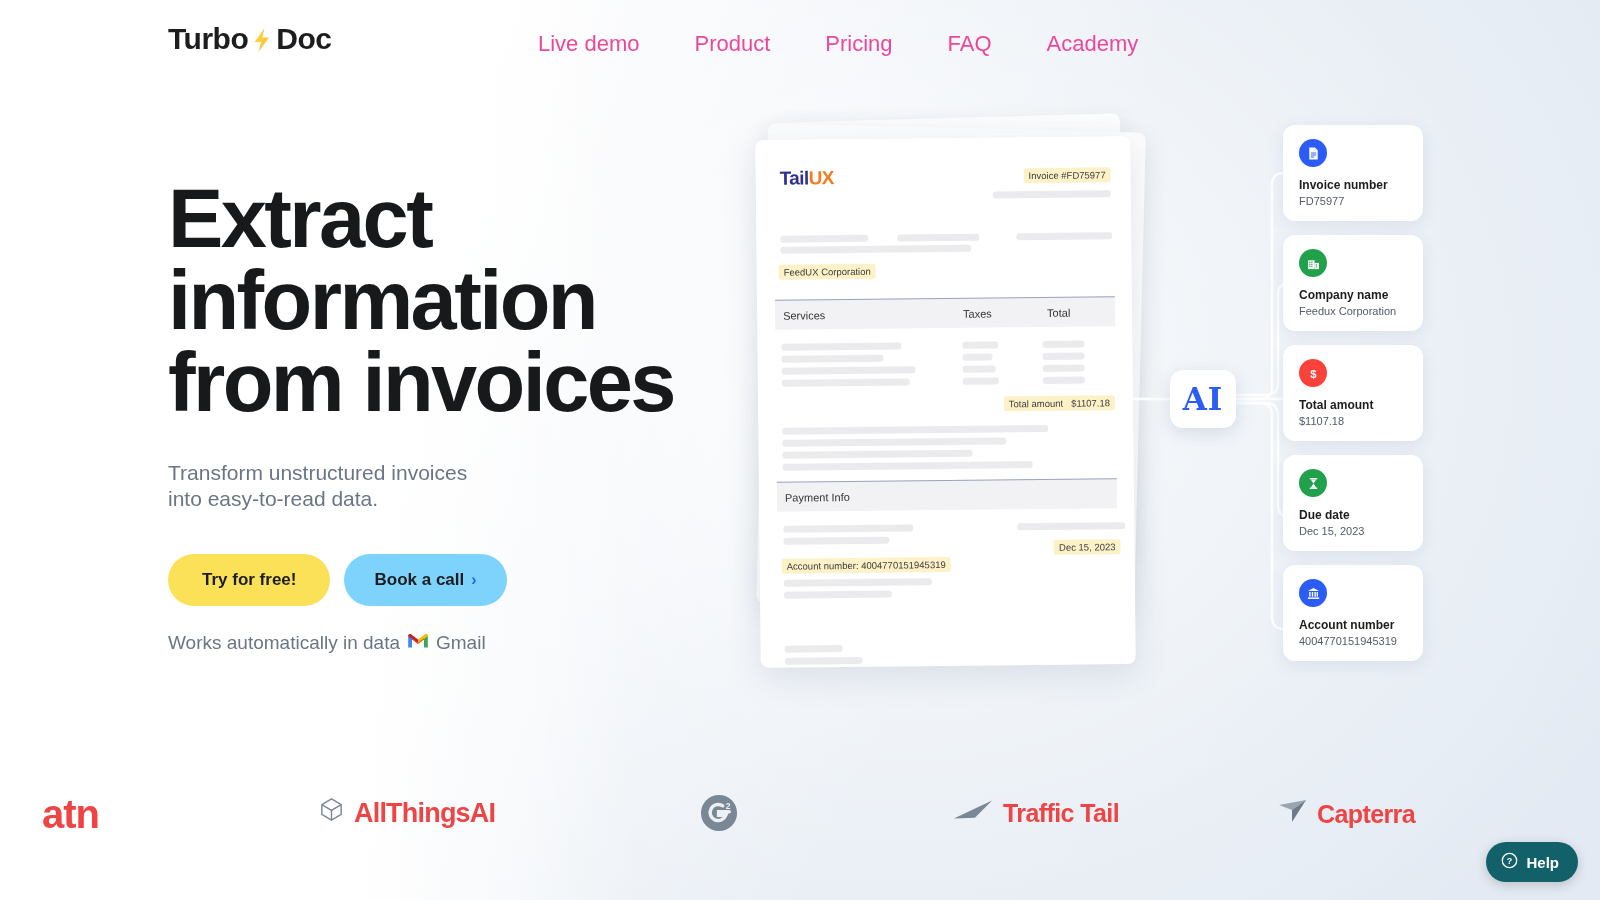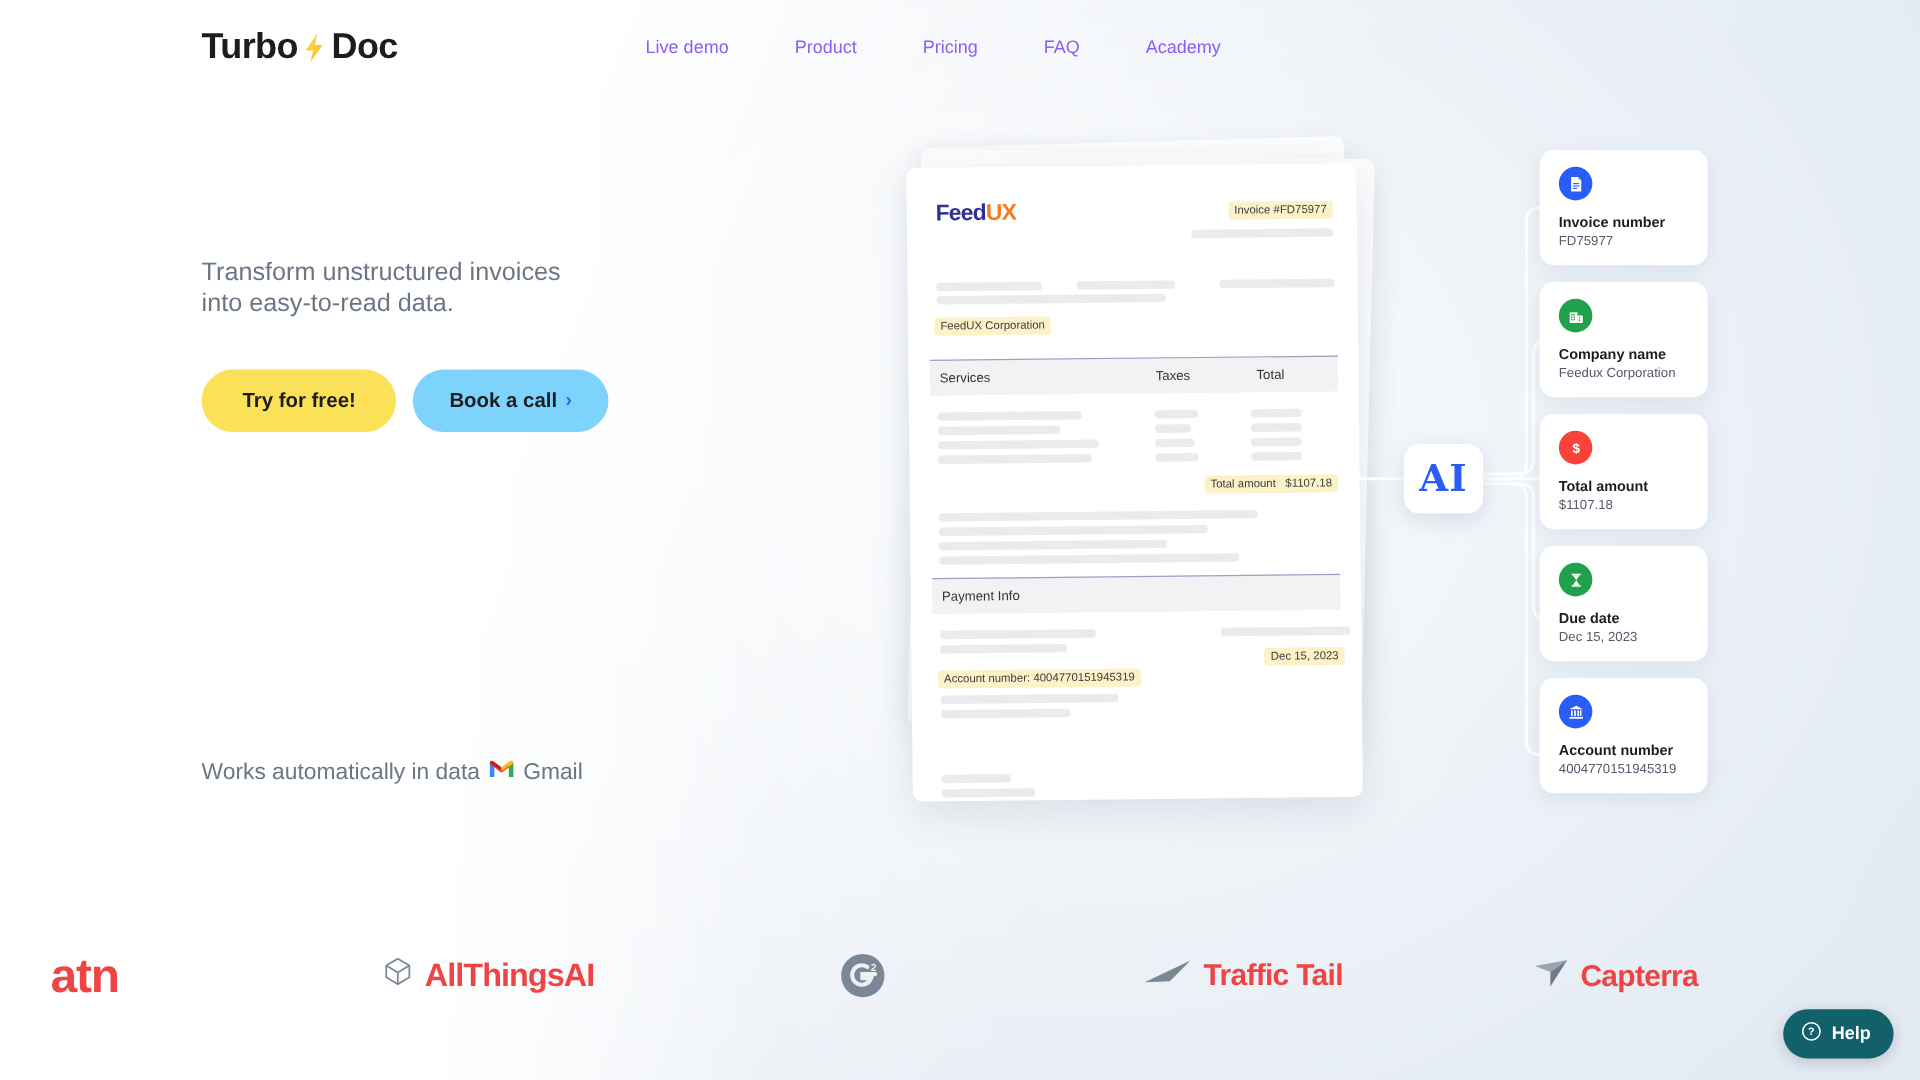--- a/index.html
+++ b/index.html
@@ -37,21 +37,21 @@
   }
   .logo .bolt {
     display: inline-block; width: 26px; height: 30px; margin: 0 1px;
     position: relative; top: 1px;
   }
   .nav {
     position: absolute; left: 538px; top: 27px;
     display: flex; gap: 0px; align-items: center;
   }
   .nav a {
-    font-size: 15px; color: #8b5cf6; text-decoration: none;
+    font-size: 22px; color: #ec4899; text-decoration: none;
     padding: 4px 0; margin-right: 55px; white-space: nowrap;
   }
   .nav a:last-child { margin-right: 0; }
   .header-right {
     position: absolute; right: 160px; top: 18px;
     display: flex; align-items: center; gap: 22px;
   }
   .login-link { font-size: 16.5px; color: #1d1d1f; text-decoration: none; }
   .btn-get-started {
     background: #FBE158; color: #1d1d1f; border: none; border-radius: 26px;
@@ -224,20 +224,21 @@
     <a href="#">Live demo</a>
     <a href="#">Product</a>
     <a href="#">Pricing</a>
     <a href="#">FAQ</a>
     <a href="#">Academy</a>
   </nav>
 
 </div>
 
 <div class="hero-left">
+  <h1 class="hero-title">Extract information from invoices</h1>
   <p class="hero-sub">Transform unstructured invoices
 into easy-to-read data.</p>
   <div class="hero-cta">
     <button class="btn-try">Try for free!</button>
     <button class="btn-book">
       <span>Book a call</span>
       <span class="chev">›</span>
     </button>
   </div>
 </div>
@@ -270,21 +271,21 @@
     </g>
   </svg>
 
   <div class="paper paper-back2"></div>
   <div class="paper paper-back1"></div>
 
   <div class="paper paper-front">
     <div class="inv">
 
       <div class="inv-logo">
-        <span class="feed">Feed</span><span class="ux">UX</span>
+        <span class="feed">Tail</span><span class="ux">UX</span>
       </div>
 
       <div class="inv-num">
         <span class="hl">Invoice #FD75977</span>
       </div>
       <div class="bar" style="right:20px; top:54px; width:118px;"></div>
 
       <div class="bar" style="left:24px; top:96px; width:88px;"></div>
       <div class="bar" style="left:24px; top:107px; width:120px;"></div>
       <div class="bar" style="left:141px; top:96px; width:82px;"></div>

